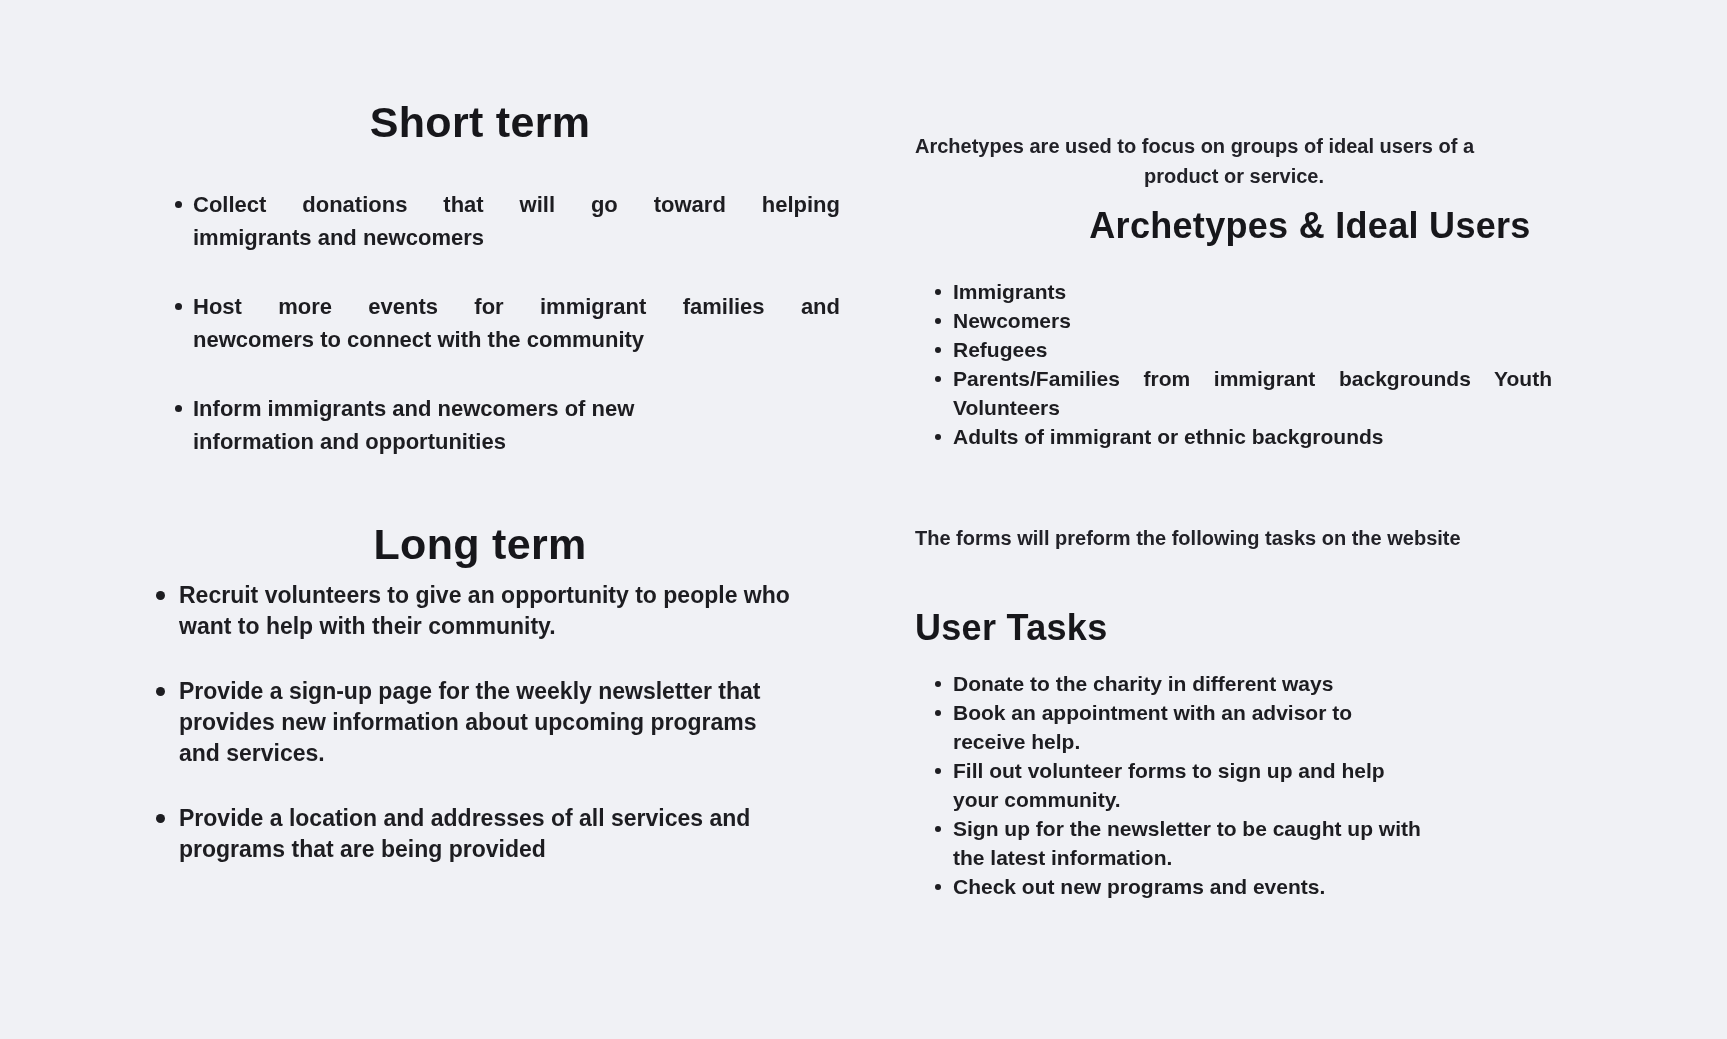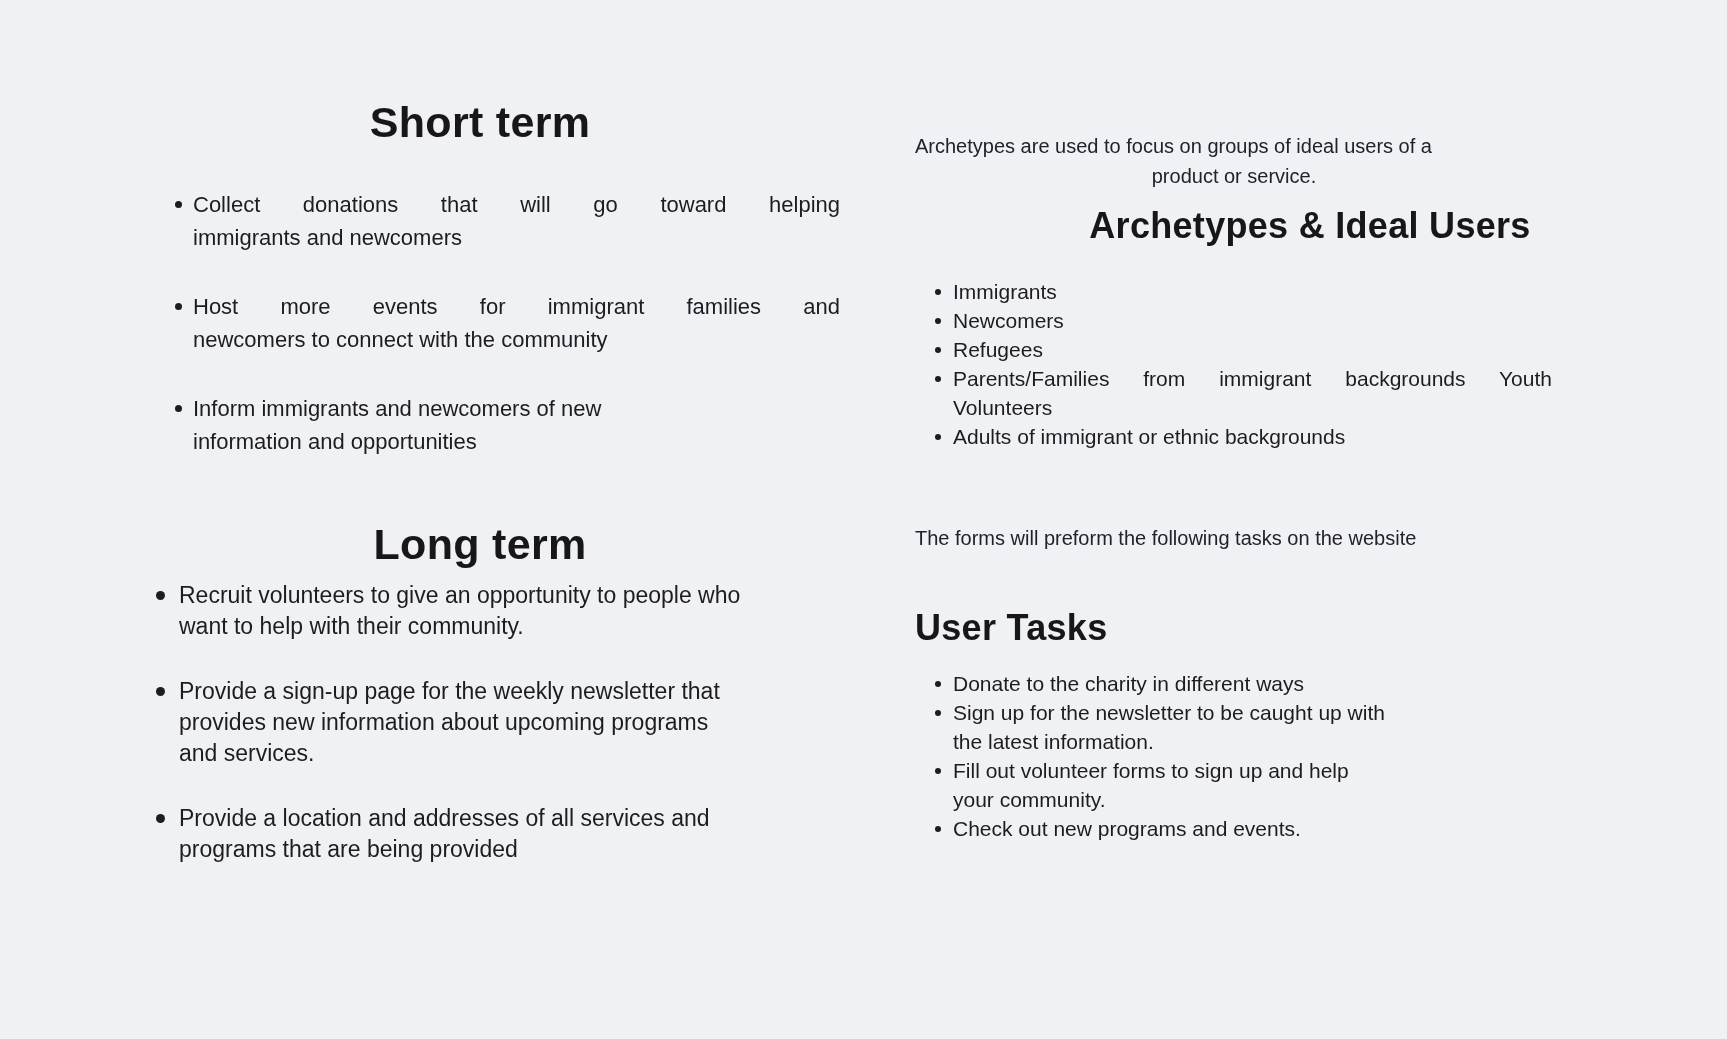--- a/index.html
+++ b/index.html
@@ -6,21 +6,21 @@
   body {
     width: 1727px; height: 1039px;
     background: #f0f1f5;
     font-family: "Liberation Sans", "DejaVu Sans", sans-serif;
     color: #1d1d21;
     overflow: hidden;
     position: relative;
   }
   .canvas { position: absolute; inset: 0; }
 
-  .abs { position: absolute; }
+  .abs { position: absolute; font-weight: bold; }
 
   
   .term-heading {
     font-size: 43px;
     font-weight: 800;
     color: #17171b;
     text-align: center;
     line-height: 54px;
     letter-spacing: 0.3px;
   }
@@ -138,25 +138,29 @@
 
   <div class="abs intro-left" style="left:915px; top:523px; width:660px;">The forms will preform the following tasks on the website</div>
 
   <div class="abs section-heading" style="left:915px; top:603px; width:680px;">User Tasks</div>
 
   <ul class="abs blist tasks-list" style="left:934px; top:669px;">
       <li>
         <div class="line">Donate to the charity in different ways</div>
       </li>
       <li>
-        <div class="line">Sign up for the newsletter to be caught up with</div>
-        <div class="line">the latest information.</div>
+        <div class="line">Book an appointment with an advisor to</div>
+        <div class="line">receive help.</div>
       </li>
       <li>
         <div class="line">Fill out volunteer forms to sign up and help</div>
         <div class="line">your community.</div>
+      </li>
+      <li>
+        <div class="line">Sign up for the newsletter to be caught up with</div>
+        <div class="line">the latest information.</div>
       </li>
       <li>
         <div class="line">Check out new programs and events.</div>
       </li>
     </ul>
 
 </div>
 
 </body></html>

